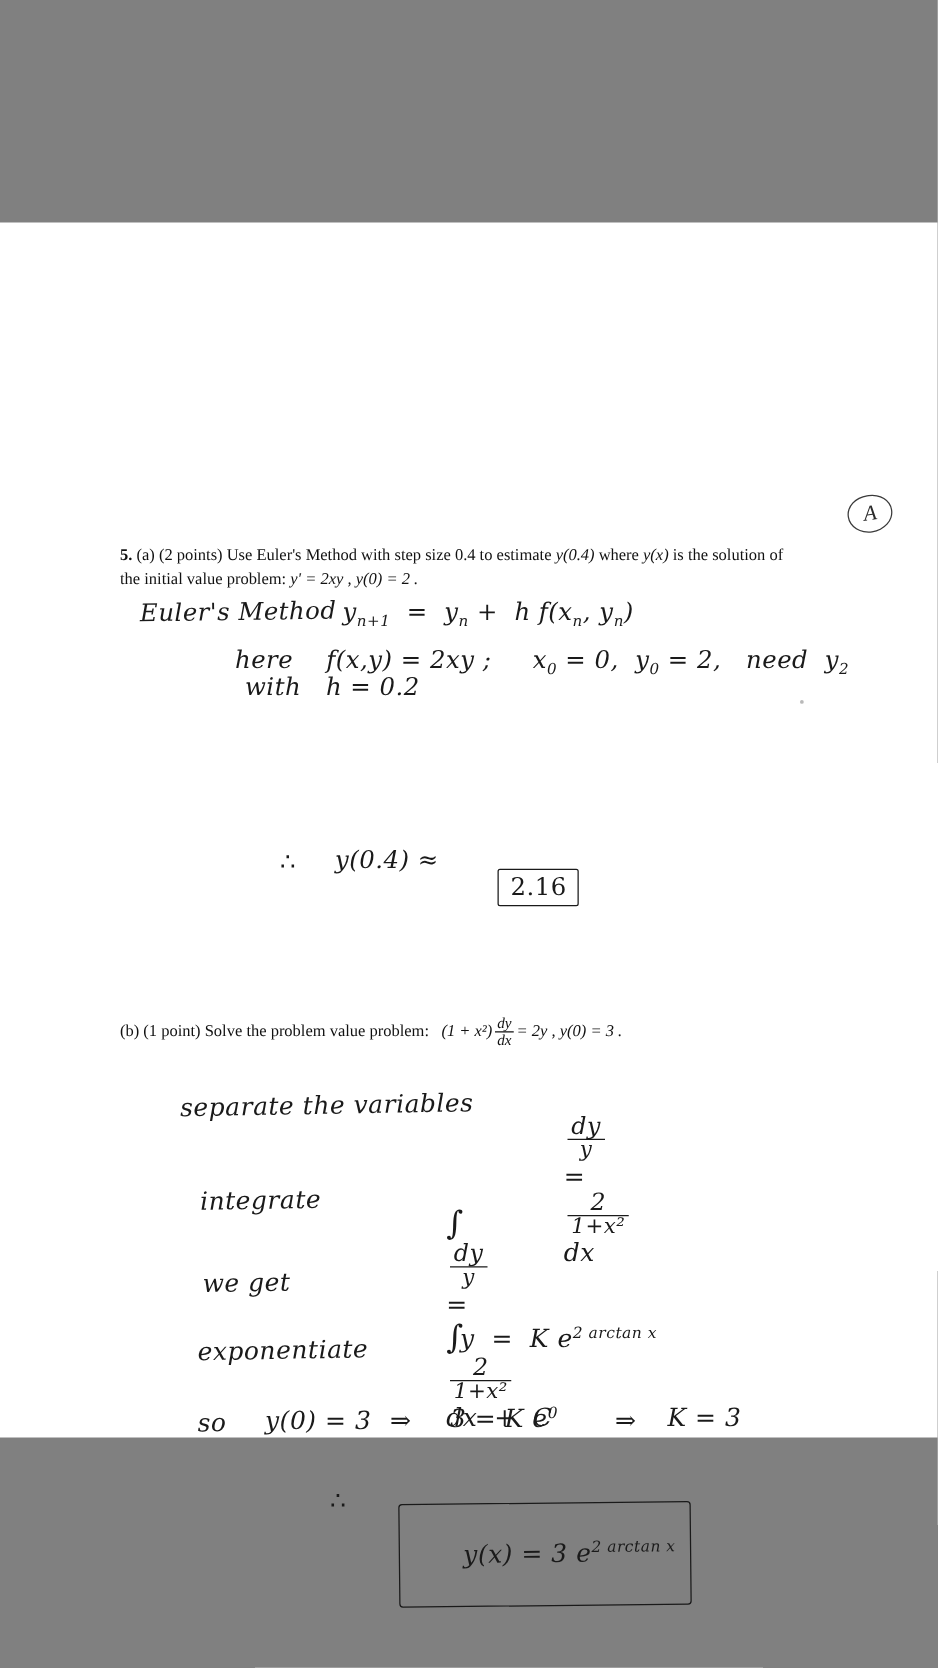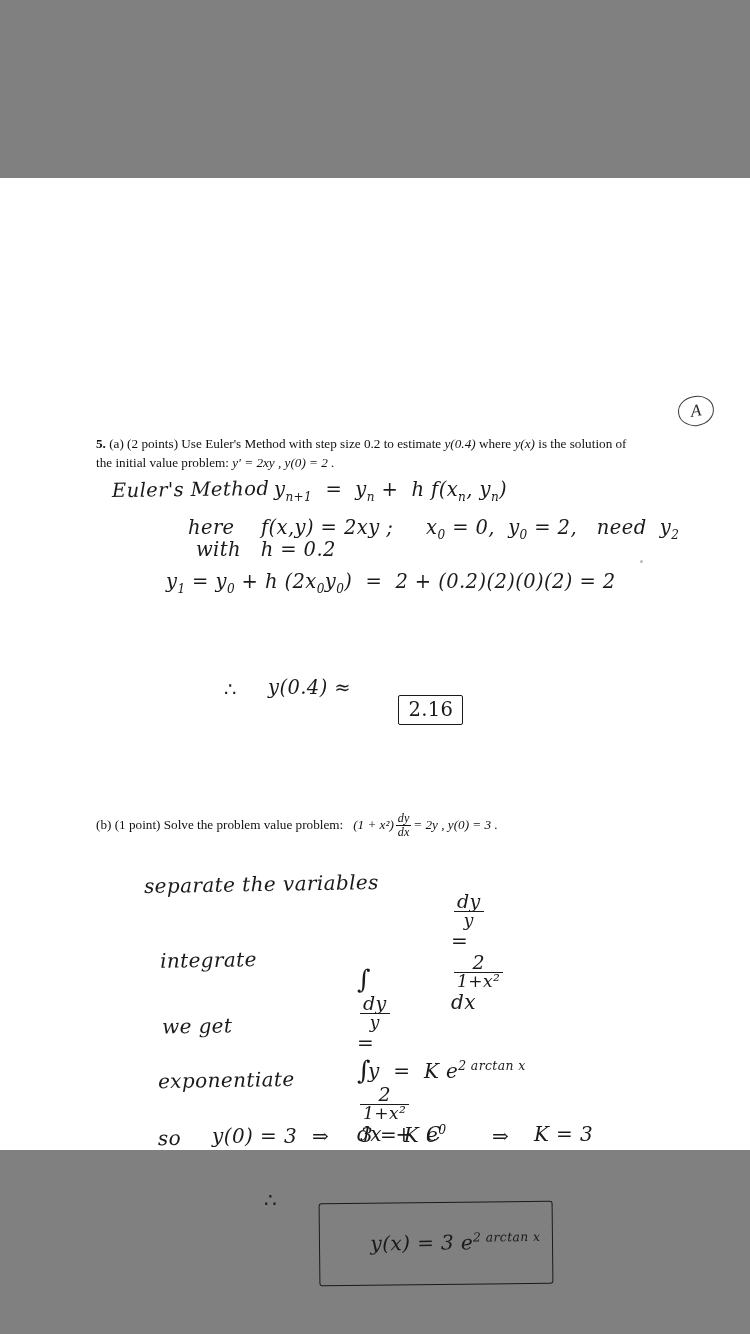--- a/index.html
+++ b/index.html
@@ -118,31 +118,30 @@
 
 <div class="page-sheet">
 
   <div class="speck" style="left:640px; top:382px;"></div>
 
   <div class="grader-mark">A</div>
 
   <div class="printed q5">
     <span class="bold">5.</span>
     <span>(a) (2 points)</span>
-    <span>Use Euler's Method with step size 0.2 to estimate </span><span class="mathit">y(0.4)</span><span> where </span><span class="mathit">y(x)</span><span> is the solution of the initial value problem: </span><span class="mathit">y' = 2xy ,</span>
+    <span>Use Euler's Method with step size 0.4 to estimate </span><span class="mathit">y(0.4)</span><span> where </span><span class="mathit">y(x)</span><span> is the solution of the initial value problem: </span><span class="mathit">y' = 2xy ,</span>
     <span class="mathit">y(0) = 2 .</span>
   </div>
 
   <div class="hand hw-a" style="left:112px; top:300px; transform:rotate(-0.8deg);">Euler's Method</div>
   <div class="hand hw-a" style="left:274px; top:300px;">y<span class="sub">n+1</span>  =  y<span class="sub">n</span> +  h f(x<span class="sub">n</span>, y<span class="sub">n</span>)</div>
 
   <div class="hand hw-a" style="left:188px; top:338px;">here    f(x,y) = 2xy ;     x<span class="sub">0</span> = 0,  y<span class="sub">0</span> = 2,   need  y<span class="sub">2</span></div>
   <div class="hand hw-a" style="left:196px; top:360px;">with   h = 0.2</div>
 
-  <div class="hand hw-a" style="left:166px; top:392px;">y<span class="sub">1</span> = y<span class="sub">0</span> + h (2x<span class="sub">0</span>y<span class="sub">0</span>)  =  2 + (0.2)(2)(0)(2) = 2</div>
 
 
   <div class="hand hw-a" style="left:224px; top:500px; font-style:normal;">∴</div>
   <div class="hand hw-a" style="left:268px; top:498px;">y(0.4) ≈</div>
   <div class="hand hw-a" style="left:372px; top:494px;">
     <span class="boxed">2.16</span>
   </div>
 
   <div class="printed qb">
     <span>(b) (1 point)</span>

